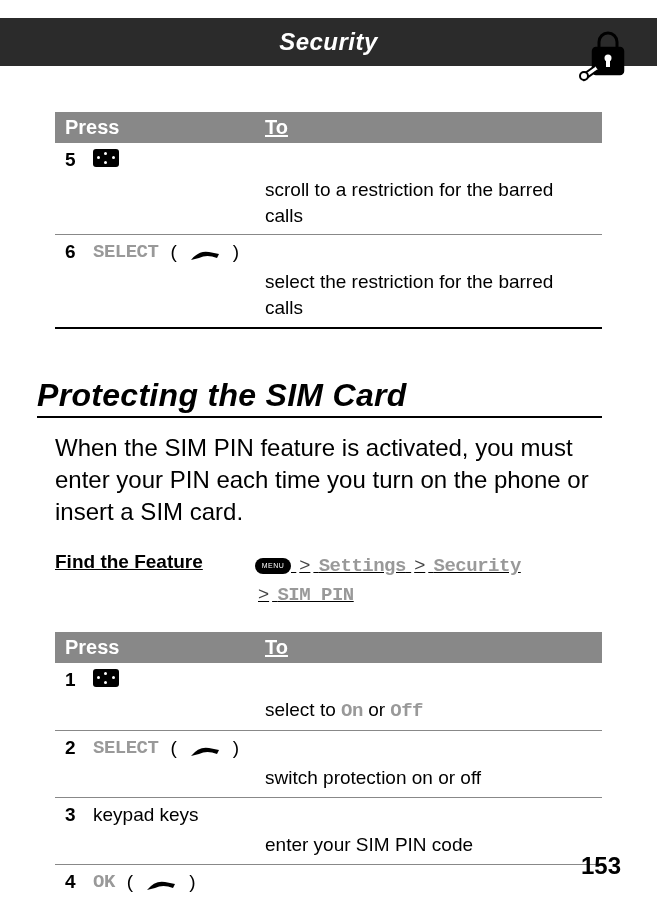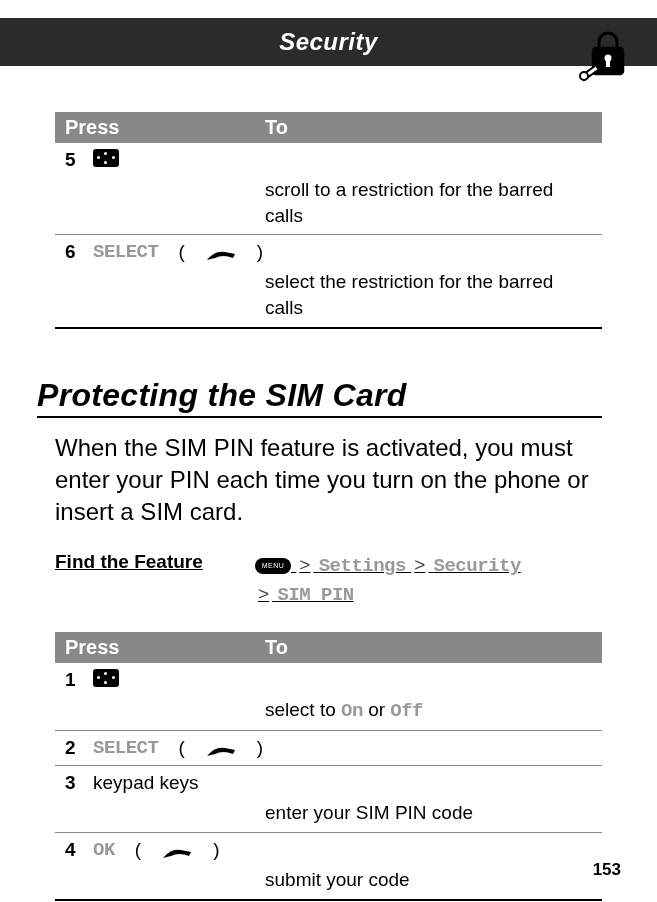--- a/index.html
+++ b/index.html
@@ -48,40 +48,40 @@
     .table-header {
       background: #888;
       color: #fff;
       font-weight: bold;
       font-size: 20px;
       display: flex;
       padding: 4px 10px;
       justify-content: flex-end;
     }
     .col-press { width: 200px; flex-shrink: 0; }
-    .col-to { flex: 1; }
+    .col-to { flex: 1; text-decoration: underline; }
     .table-row {
       display: flex;
       border-bottom: 1px solid #888;
       padding: 6px 10px;
       font-size: 19px;
       align-items: flex-start;
     }
     .table-row:last-child { border-bottom: 2px solid #000; }
     .step-num {
       font-weight: bold;
       width: 28px;
       flex-shrink: 0;
     }
     .press-content {
       width: 172px;
       flex-shrink: 0;
       display: flex;
       align-items: center;
-      gap: 20px;
+      gap: 12px;
       flex-wrap: wrap;
     }
     .to-content { flex: 1; line-height: 1.35; margin-top: 28px; }
     .ui-label { font-family: 'Courier New', monospace; font-weight: bold; color: #999; letter-spacing: -0.5px; }
     .nav-icon {
       display: inline-flex;
       width: 26px; height: 18px;
       background: #000;
       border-radius: 3px;
       align-items: center;
@@ -154,21 +154,21 @@
       font-weight: bold;
       width: 200px;
       flex-shrink: 0;
     }
     .find-path { flex: 1; line-height: 1.5; }
     .gt { color: #444; margin: 0 3px; }
     .page-num {
       position: absolute;
       bottom: 22px;
       right: 36px;
-      font-size: 17px;
+      font-size: 24px;
       font-weight: bold;
     }
   </style>
 </head>
 <body>
 
 <div class="header-bar">
   <span class="header-title">Security</span>
 </div>
 
@@ -259,20 +259,21 @@
       <div class="press-content">
         <span class="ui-label">SELECT</span>
         <span class="paren">(</span>
         <span class="softkey-icon">
           <svg viewBox="0 0 32 14">
               <path d="M 2 12 Q 10 2 20 4 L 30 6 L 28 10 Q 18 6 10 10 Z" fill="#000"></path>
             </svg>
         </span>
         <span class="paren">)</span>
       </div>
+      <div class="to-content">switch protection on or off</div>
     </div>
 
     <div class="table-row">
       <div class="step-num">3</div>
       <div class="press-content">
         <span>keypad keys</span>
       </div>
       <div class="to-content">enter your SIM PIN code</div>
     </div>
 

